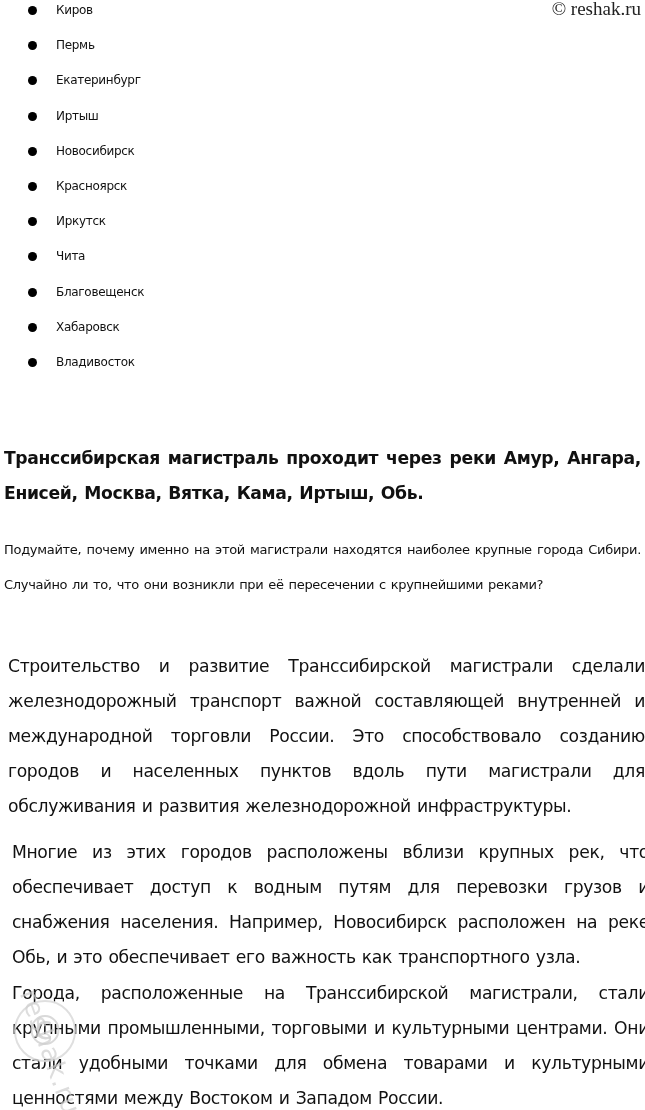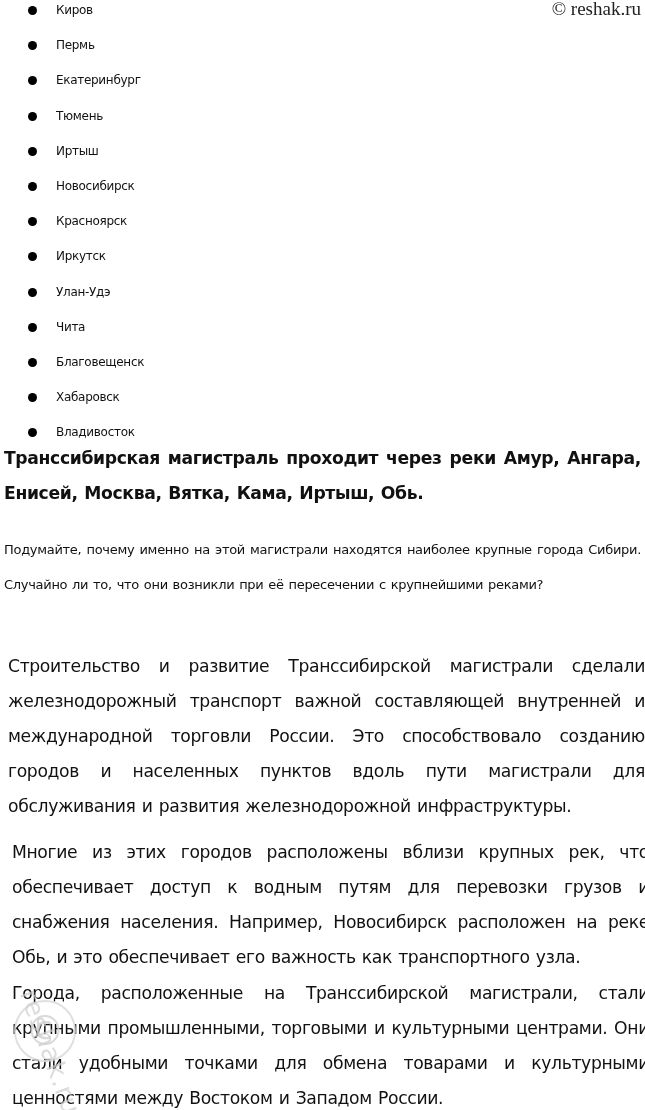--- a/index.html
+++ b/index.html
@@ -40,26 +40,24 @@
 </style>
 </head>
 <body>
 
 <div class="watermark-top">© reshak.ru</div>
 
 <ul class="cities">
   <li><span class="bullet"></span><span>Киров</span></li>
   <li><span class="bullet"></span><span>Пермь</span></li>
   <li><span class="bullet"></span><span>Екатеринбург</span></li>
-  <li><span class="bullet"></span><span>Тюмень</span></li>
   <li><span class="bullet"></span><span>Иртыш</span></li>
   <li><span class="bullet"></span><span>Новосибирск</span></li>
   <li><span class="bullet"></span><span>Красноярск</span></li>
   <li><span class="bullet"></span><span>Иркутск</span></li>
-  <li><span class="bullet"></span><span>Улан-Удэ</span></li>
   <li><span class="bullet"></span><span>Чита</span></li>
   <li><span class="bullet"></span><span>Благовещенск</span></li>
   <li><span class="bullet"></span><span>Хабаровск</span></li>
   <li><span class="bullet"></span><span>Владивосток</span></li>
 </ul>
 
 <p class="para" style="top:441px;margin:0;font-weight:bold;">Транссибирская магистраль проходит через реки Амур, Ангара, Енисей, Москва, Вятка, Кама, Иртыш, Обь.</p>
 
 <p class="para bold" style="top:532px;margin:0;">Подумайте, почему именно на этой магистрали находятся наиболее крупные города Сибири.  Случайно ли то, что они возникли при её пересечении с крупнейшими реками?</p>
 

